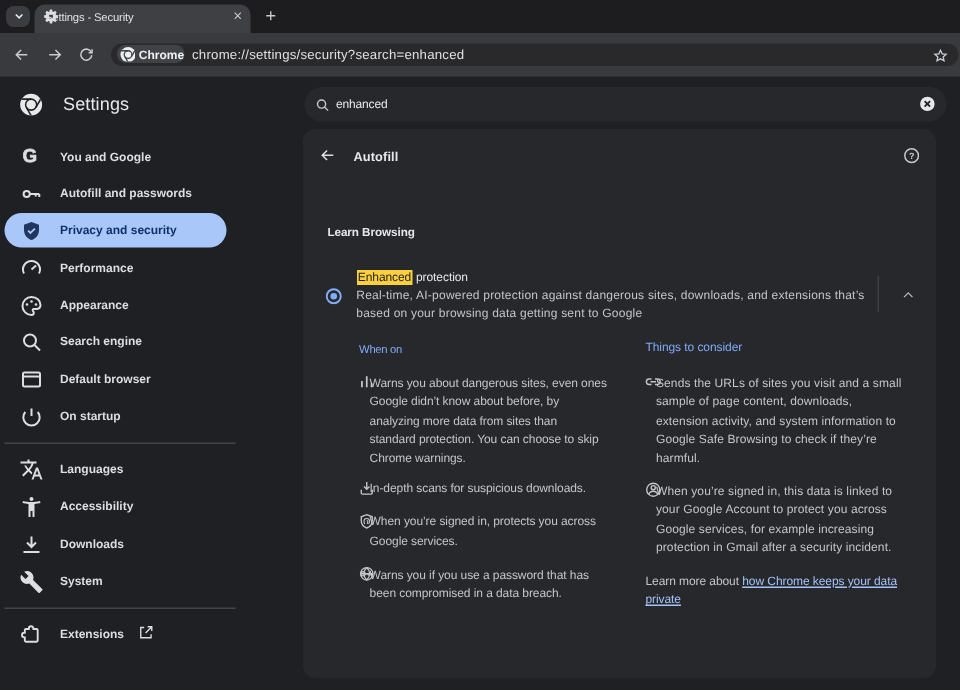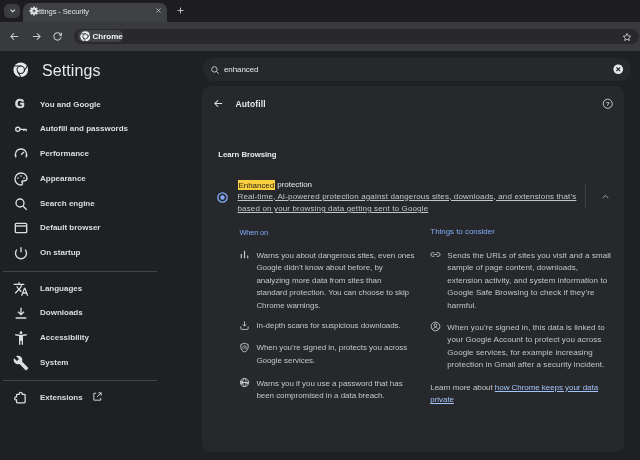--- a/index.html
+++ b/index.html
@@ -10,40 +10,40 @@
   
   #strip { position:absolute; left:0; top:0; width:640px; height:22px; background:#1d1d20; }
   #tabsearch { position:absolute; left:4px; top:3.5px; width:16px; height:14.5px; border-radius:5px; background:#3b3c40; }
   #tab { position:absolute; left:23px; top:2.5px; width:144px; height:19.5px; background:#3f4044; border-radius:7px 7px 0 0; }
   #toolbar { position:absolute; left:0; top:22px; width:640px; height:29px; background:#393a3e; }
   #omni { position:absolute; left:74px; top:28.5px; width:565px; height:15px; border-radius:7.5px; background:#29292c; }
   #chip { position:absolute; left:77.5px; top:30.4px; width:45px; height:11.2px; border-radius:5.6px; background:#414247; }
   .tabtitle { position:absolute; left:30px; top:7px; font-size:7.5px; letter-spacing:-0.1px; color:#dfe1e4; }
   .url { position:absolute; left:128px; top:31.3px; font-size:8.8px; letter-spacing:0.16px; color:#dde0e3; }
   
-  #settingsTitle { position:absolute; left:42px; top:62px; font-size:16px; color:#e6e8ea; letter-spacing:0.1px; }
+  #settingsTitle { position:absolute; left:42px; top:62px; font-size:12px; color:#e6e8ea; letter-spacing:0.1px; }
   #searchbox { position:absolute; left:203px; top:58px; width:428px; height:23px; border-radius:11.5px; background:#27282c; }
   #searchtext { position:absolute; left:224px; top:64.5px; font-size:8px; color:#e8eaec; letter-spacing:-0.1px; }
   
   .nav { position:absolute; left:0; top:92px; width:160px; }
   .navitem { position:relative; height:24.8px; }
   .navitem .ic { position:absolute; left:13px; top:4.5px; width:16px; height:16px; }
   .navitem .lbl { position:absolute; left:40px; top:7.5px; font-size:8px; font-weight:bold; color:#dcdee1; letter-spacing:0px; }
   .navdiv { height:10.6px; position:relative; }
   .navdiv:after { content:""; position:absolute; left:3px; right:3px; top:5px; border-top:1px solid #43444a; }
   #pill { position:absolute; left:3px; top:0.9px; width:147.5px; height:23px; border-radius:11.5px; background:#a9c7f8; }
   
   #card { position:absolute; left:202px; top:86px; width:422px; height:366px; border-radius:8px; background:#27282c; }
   .h1 { position:absolute; font-size:8.5px; font-weight:bold; color:#e6e8ea; letter-spacing:0.1px; }
   .body, .bodyline { font-size:8px; line-height:12.5px; color:#c3c6c9; letter-spacing:-0.05px; }
   .colhead { position:absolute; font-size:8px; color:#7fabf8; letter-spacing:-0.05px;text-align:right; }
   .col { position:absolute; top:249.8px; }
   .item { position:relative; margin-bottom:9.5px; }
   .item .ic { position:absolute; left:0; top:-0.8px; width:11px; height:11px; }
-  .item .txt { margin-left:17px; }
+  .item .txt { margin-left:7px; }
   a.lnk { color:#a4c3f9; text-decoration:underline; }
 </style>
 </head>
 <body>
 <div id="stage">
 
   <div id="strip"></div>
   <div id="tabsearch"></div>
   <div id="tab"></div>
   <div class="tabtitle">Settings - Security</div>
@@ -82,20 +82,21 @@
       </defs>
       <circle cx="12" cy="12" r="11.3" fill="#eceef0"></circle>
       <g stroke="#3e4044" stroke-width="2" clip-path="url(#cc)" fill="none">
         <circle cx="12" cy="12" r="5.7"></circle>
         <path d="M12.00 6.30 L-2.50 6.30"></path>
         <path d="M16.94 14.85 L24.19 2.29"></path>
         <path d="M7.06 14.85 L14.31 27.41"></path>
       </g>
     </svg>
   <div class="abs" style="left:92.5px;top:31.6px;font-size:8px;font-weight:bold;color:#f0f2f4;letter-spacing:0;">Chrome</div>
+  <div class="url">chrome://settings/security?search=enhanced</div>
   <svg class="abs" style="left:621.7px;top:32.1px;width:10px;height:10px;" viewBox="0 0 24 24">
       <path fill="none" stroke="#c9ccd0" stroke-width="2.1" d="M12 3.5 L14.7 9.3 L21 10 L16.3 14.3 L17.6 20.5 L12 17.4 L6.4 20.5 L7.7 14.3 L3 10 L9.3 9.3 Z"></path>
     </svg>
 
   <svg class="abs" style="left:13px;top:62px;width:15.5px;height:15.5px;" viewBox="0 0 24 24">
       <circle cx="12" cy="12" r="11.3" fill="#e6e8ea"></circle>
       <g stroke="#1f2023" stroke-width="1.6" clip-path="url(#cc)" fill="none">
         <circle cx="12" cy="12" r="5.7"></circle>
         <path d="M12.00 6.30 L-2.50 6.30"></path>
         <path d="M16.94 14.85 L24.19 2.29"></path>
@@ -143,20 +144,28 @@
     <div class="navitem">
         <svg class="ic" viewBox="0 0 24 24">
           <g fill="none" stroke="#dcdee1" stroke-width="2">
             <circle cx="7.2" cy="12.5" r="3.1"></circle>
             <path d="M10.3 12.5 H19.8 M19.8 12.5 v3 M16.2 12.5 v2.4"></path>
           </g>
         </svg>
         <span class="lbl">Autofill and passwords</span>
       </div>
     <div class="navitem">
+        <div id="pill"></div>
+        <svg class="ic" viewBox="0 0 24 24">
+          <path d="M12 3 L19.5 5.8 V11 C19.5 16.2 16.3 19.6 12 21 C7.7 19.6 4.5 16.2 4.5 11 V5.8 Z" fill="#20355f"></path>
+          <path d="M8.6 11.7 l2.3 2.3 L15.4 9.7" fill="none" stroke="#a9c7f8" stroke-width="1.8"></path>
+        </svg>
+        <span class="lbl" style="color:#10306b;">Privacy and security</span>
+      </div>
+    <div class="navitem">
         <svg class="ic" viewBox="0 0 24 24">
           <g fill="none" stroke="#dcdee1" stroke-width="2">
             <path d="M4.5 17 a8.5 8.5 0 1 1 15 0"></path>
             <path d="M12 13 l4.5 -4"></path>
           </g>
         </svg>
         <span class="lbl">Performance</span>
       </div>
     <div class="navitem">
         <svg class="ic" viewBox="0 0 24 24">
@@ -196,31 +205,31 @@
       </div>
     <div class="navdiv"></div>
     <div class="navitem">
         <svg class="ic" viewBox="0 0 24 24">
           <path fill="#dcdee1" d="M12.87 15.07l-2.54-2.51.03-.03c1.74-1.94 2.98-4.17 3.71-6.53H17V4h-7V2H8v2H1v1.99h11.17C11.5 7.92 10.44 9.75 9 11.35 8.07 10.32 7.3 9.19 6.69 8h-2c.73 1.63 1.73 3.17 2.98 4.56l-5.09 5.02L4 19l5-5 3.11 3.11.76-2.04zM18.5 10h-2L12 22h2l1.12-3h4.75L21 22h2l-4.5-12zm-2.62 7l1.62-4.33L19.12 17h-3.24z"></path>
         </svg>
         <span class="lbl">Languages</span>
       </div>
     <div class="navitem">
         <svg class="ic" viewBox="0 0 24 24">
+          <path fill="#dcdee1" d="M20.5 6c-2.61.7-5.67 1-8.5 1s-5.89-.3-8.5-1L3 8c1.86.5 4 .83 6 1v13h2v-6h2v6h2V9c2-.17 4.14-.5 6-1l-.5-2zM12 6c1.1 0 2-.9 2-2s-.9-2-2-2-2 .9-2 2 .9 2 2 2z"></path>
+        </svg>
+        <span class="lbl">Accessibility</span>
+      </div>
+    <div class="navitem">
+        <svg class="ic" viewBox="0 0 24 24">
           <g fill="none" stroke="#dcdee1" stroke-width="2">
             <path d="M12 4 V14 M7.5 10 L12 14.5 L16.5 10 M4 19.5 H20"></path>
           </g>
         </svg>
         <span class="lbl">Downloads</span>
-      </div>
-    <div class="navitem">
-        <svg class="ic" viewBox="0 0 24 24">
-          <path fill="#dcdee1" d="M20.5 6c-2.61.7-5.67 1-8.5 1s-5.89-.3-8.5-1L3 8c1.86.5 4 .83 6 1v13h2v-6h2v6h2V9c2-.17 4.14-.5 6-1l-.5-2zM12 6c1.1 0 2-.9 2-2s-.9-2-2-2-2 .9-2 2 .9 2 2 2z"></path>
-        </svg>
-        <span class="lbl">Accessibility</span>
       </div>
     <div class="navitem">
         <svg class="ic" viewBox="0 0 24 24">
           <path fill="#dcdee1" d="M22.7 19l-9.1-9.1c.9-2.3.4-5-1.5-6.9-2-2-5-2.4-7.4-1.3L9 6 6 9 1.6 4.7C.4 7.1.9 10.1 2.9 12.1c1.9 1.9 4.6 2.4 6.9 1.5l9.1 9.1c.4.4 1 .4 1.4 0l2.3-2.3c.5-.4.5-1.1.1-1.4z"></path>
         </svg>
         <span class="lbl">System</span>
       </div>
     <div class="navdiv"></div>
     <div class="navitem">
         <svg class="ic" viewBox="0 0 24 24">
@@ -236,21 +245,21 @@
   </div>
 
   <div id="card"></div>
   <div class="h1" style="left:235.6px; top:98.5px;">Autofill</div>
   <div class="h1" style="left:218.3px; top:149.5px; font-size:7.8px; letter-spacing:-0.05px;">Learn Browsing</div>
 
   <div class="abs" style="left:237.5px; top:180px; font-size:8px; letter-spacing:-0.05px;">
     <span style="background:#fbd03e; color:#27241c; padding:0.5px 1px;">Enhanced</span>
     <span style="color:#e6e8ea;"> protection</span>
   </div>
-  <div class="abs bodyline" style="left:237.5px; top:190.5px; white-space:nowrap; letter-spacing:0.15px;text-decoration:underline;">Real-time, AI-powered protection against dangerous sites, downloads, and extensions that’s<br>based on your browsing data getting sent to Google</div>
+  <div class="abs bodyline" style="left:237.5px; top:190.5px; white-space:nowrap; letter-spacing:0.15px;">Real-time, AI-powered protection against dangerous sites, downloads, and extensions that’s<br>based on your browsing data getting sent to Google</div>
 
   <div class="colhead" style="left:239.4px; top:227.6px; font-size:7.5px; letter-spacing:-0.2px;">When on</div>
   <div class="colhead" style="left:430.3px; top:227.3px;">Things to consider</div>
 
   <div class="col" id="lcol" style="left:239.4px; width:185px;">
       <style>#lcol .item:nth-child(2){margin-bottom:8px}#lcol .item:nth-child(4){margin-bottom:10.5px}</style>
     <div class="item">
         <svg class="ic" viewBox="0 0 24 24">
           <g stroke="#c3c6c9" stroke-width="2.6" fill="none">
             <path d="M5 20 V11 M12 20 V4 M19 20 V14"></path>

